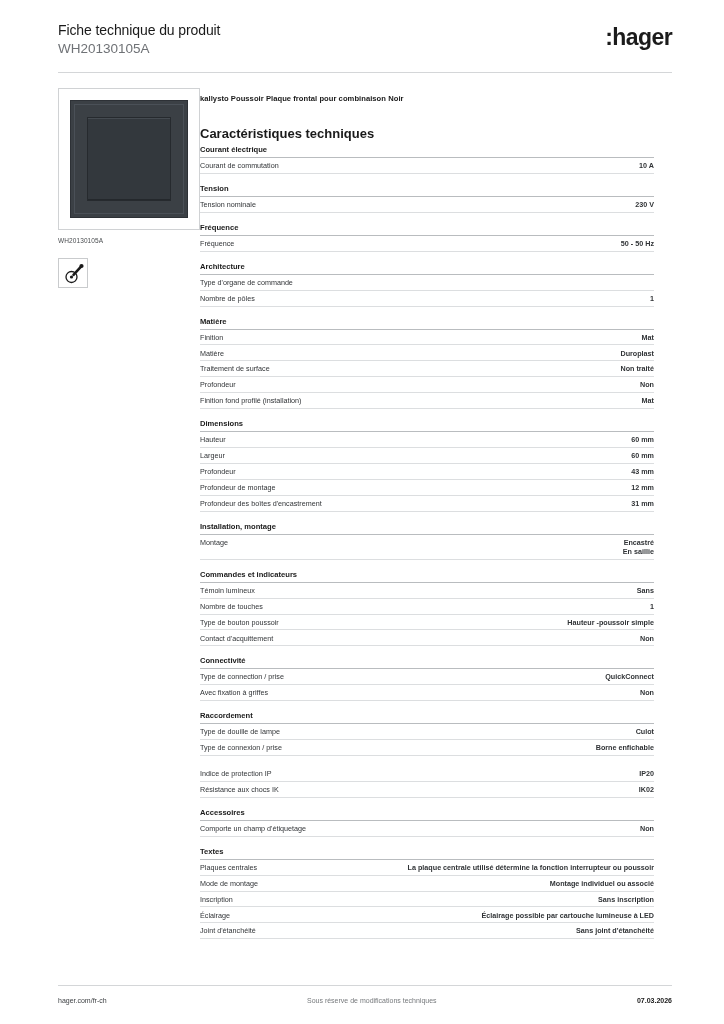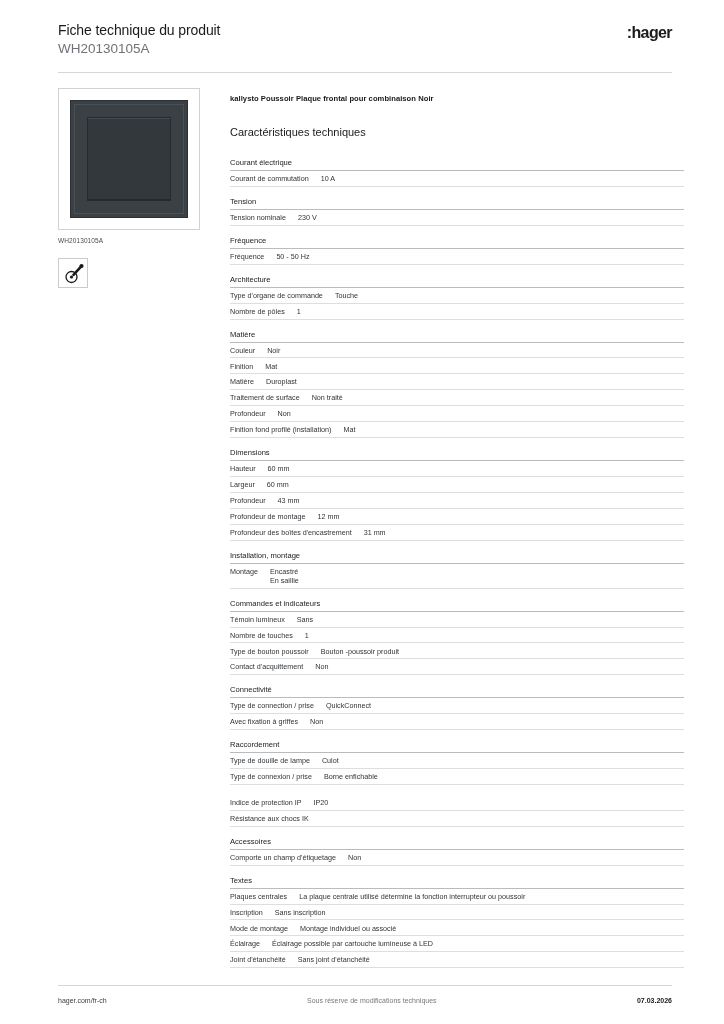--- a/index.html
+++ b/index.html
@@ -32,21 +32,21 @@
     letter-spacing: -0.1px;
     color: #1a1a1a;
   }
   .doc-subtitle {
     font-size: 13.5px;
     font-weight: normal;
     color: #6f7276;
     margin-top: 1px;
   }
   .brand {
-    font-size: 16px;
+    font-size: 23px;
     font-weight: bold;
     color: #1b1b1b;
     letter-spacing: -0.6px;
     margin-top: 2px;
   }
   .header-rule {
     position: absolute;
     left: 58px; top: 72px;
     width: 614px;
     border-top: 1px solid #d4d6d8;
@@ -100,60 +100,61 @@
     width: 30px; height: 30px;
     border: 1px solid #c9cbcd;
     background: #fff;
     position: relative;
   }
   .pictogram svg { position: absolute; left: 3px; top: 3px; }
 
   
   .content {
     position: absolute;
-    left: 230px; top: 94px;
+    left: 200px; top: 94px;
     width: 454px;
   }
   .product-name {
     font-size: 7.6px;
     font-weight: bold;
     color: #1a1a1a;
     letter-spacing: 0.05px;
     margin-bottom: 23px;
   }
   .section-main-title {
-    font-size: 11px;
-    font-weight: normal;
-    color: #1a1a1a;
-    margin-bottom: 20px;
+    font-size: 13px;
+    font-weight: bold;
+    color: #1a1a1a;
+    margin-bottom: 4px;
   }
   .group { margin-bottom: 10px; }
   .group-title {
     font-size: 7.6px;
-    font-weight: normal;
+    font-weight: bold;
     color: #1a1a1a;
     padding-bottom: 3px;
     border-bottom: 1px solid #b9bcbf;
     margin-bottom: 0;
   }
   .row {
     display: flex;
     justify-content: space-between;
     align-items: flex-start;
     font-size: 7.2px;
     color: #303336;
     padding: 3.1px 0 2.6px 0;
     border-bottom: 1px solid #dcdee0;
     line-height: 1.28;
   }
   .row .label { flex: 0 0 auto; padding-right: 12px; }
   .row .value {
-    text-align: left;
+    text-align: right;
     flex: 1 1 auto;
     white-space: pre-line;
+    font-weight: bold;
   }
 
   
   .footer-rule {
     position: absolute;
     left: 58px; bottom: 38px;
     width: 614px;
     border-top: 1px solid #d4d6d8;
   }
   .footer {
@@ -219,33 +220,28 @@
         <div class="group-title">Fréquence</div>
         <div class="row">
           <span class="label">Fréquence</span>
           <span class="value">50 - 50 Hz</span>
         </div>
       </div>
       <div class="group">
         <div class="group-title">Architecture</div>
         <div class="row">
           <span class="label">Type d'organe de commande</span>
-          <span class="value">Touche</span>
         </div>
         <div class="row">
           <span class="label">Nombre de pôles</span>
           <span class="value">1</span>
         </div>
       </div>
       <div class="group">
         <div class="group-title">Matière</div>
-        <div class="row">
-          <span class="label">Couleur</span>
-          <span class="value">Noir</span>
-        </div>
         <div class="row">
           <span class="label">Finition</span>
           <span class="value">Mat</span>
         </div>
         <div class="row">
           <span class="label">Matière</span>
           <span class="value">Duroplast</span>
         </div>
         <div class="row">
           <span class="label">Traitement de surface</span>
@@ -296,21 +292,21 @@
         <div class="row">
           <span class="label">Témoin lumineux</span>
           <span class="value">Sans</span>
         </div>
         <div class="row">
           <span class="label">Nombre de touches</span>
           <span class="value">1</span>
         </div>
         <div class="row">
           <span class="label">Type de bouton poussoir</span>
-          <span class="value">Bouton -poussoir produit</span>
+          <span class="value">Hauteur -poussoir simple</span>
         </div>
         <div class="row">
           <span class="label">Contact d'acquittement</span>
           <span class="value">Non</span>
         </div>
       </div>
       <div class="group">
         <div class="group-title">Connectivité</div>
         <div class="row">
           <span class="label">Type de connection / prise</span>
@@ -332,42 +328,43 @@
           <span class="value">Borne enfichable</span>
         </div>
       </div>
       <div class="group">
         <div class="row">
           <span class="label">Indice de protection IP</span>
           <span class="value">IP20</span>
         </div>
         <div class="row">
           <span class="label">Résistance aux chocs IK</span>
+          <span class="value">IK02</span>
         </div>
       </div>
       <div class="group">
         <div class="group-title">Accessoires</div>
         <div class="row">
           <span class="label">Comporte un champ d'étiquetage</span>
           <span class="value">Non</span>
         </div>
       </div>
       <div class="group">
         <div class="group-title">Textes</div>
         <div class="row">
           <span class="label">Plaques centrales</span>
           <span class="value">La plaque centrale utilisé détermine la fonction interrupteur ou poussoir</span>
         </div>
         <div class="row">
+          <span class="label">Mode de montage</span>
+          <span class="value">Montage individuel ou associé</span>
+        </div>
+        <div class="row">
           <span class="label">Inscription</span>
           <span class="value">Sans inscription</span>
-        </div>
-        <div class="row">
-          <span class="label">Mode de montage</span>
-          <span class="value">Montage individuel ou associé</span>
         </div>
         <div class="row">
           <span class="label">Éclairage</span>
           <span class="value">Éclairage possible par cartouche lumineuse à LED</span>
         </div>
         <div class="row">
           <span class="label">Joint d'étanchéité</span>
           <span class="value">Sans joint d'étanchéité</span>
         </div>
       </div>

